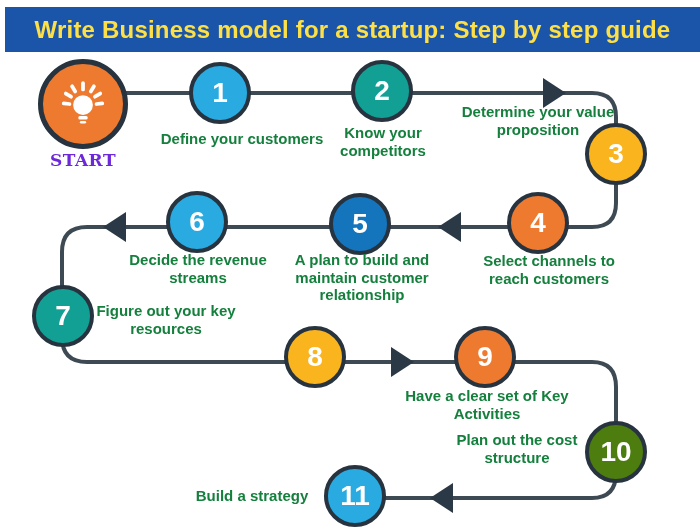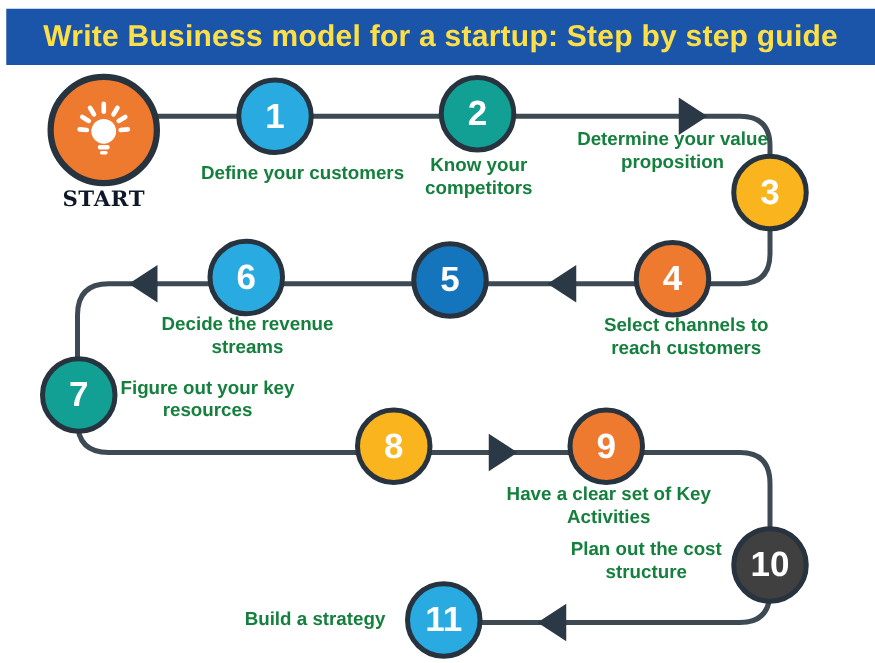--- a/index.html
+++ b/index.html
@@ -13,21 +13,21 @@
   .node{position:absolute;border-radius:50%;box-sizing:border-box;
         display:flex;align-items:center;justify-content:center;}
   .step{width:62px;height:62px;border:4px solid #27333F;}
   .step .num{color:#ffffff;font-size:28px;font-weight:bold;line-height:1;}
   .start{width:90px;height:90px;border:5px solid #27333F;}
   .label{position:absolute;transform:translateX(-50%);text-align:center;
          font-weight:bold;font-size:15px;line-height:1.17;color:#15803d;}
   .nowrap{white-space:nowrap;}
   .start-label{position:absolute;transform:translateX(-50%);text-align:center;
          font-family:"DejaVu Serif","Liberation Serif",serif;font-weight:bold;
-         font-size:17px;letter-spacing:0.5px;color:#0f172a;}
+         font-size:17px;letter-spacing:0.5px;color:#6d28d9;}
 </style>
 </head>
 <body>
 
 <div class="canvas">
 
   <header class="banner" style="background-color: rgb(27, 85, 169);">
     <h1>Write Business model for a startup: Step by step guide</h1>
   </header>
 
@@ -78,30 +78,31 @@
     </div>
   <div class="node step" style="left: 32px; top: 285px; background-color: rgb(18, 160, 149);">
       <span class="num">7</span>
     </div>
   <div class="node step" style="left: 284px; top: 326px; background-color: rgb(249, 180, 30);">
       <span class="num">8</span>
     </div>
   <div class="node step" style="left: 454px; top: 326px; background-color: rgb(238, 122, 48);">
       <span class="num">9</span>
     </div>
-  <div class="node step" style="left: 585px; top: 421px; background-color: #404040;">
+  <div class="node step" style="left: 585px; top: 421px; background-color: #4d7c0f;">
       <span class="num">10</span>
     </div>
   <div class="node step" style="left: 324px; top: 465px; background-color: rgb(41, 171, 226);">
       <span class="num">11</span>
     </div>
 
   <div class="label nowrap" style="left:222px;top:130px;padding-left:40px;">Define your customers</div>
   <div class="label" style="left:383px;top:124px;width:120px;">Know your competitors</div>
   <div class="label" style="left:538px;top:103px;width:185px;">Determine your value proposition</div>
   <div class="label" style="left:549px;top:252px;width:165px;">Select channels to reach customers</div>
+  <div class="label" style="left:362px;top:251px;width:170px;">A plan to build and maintain customer relationship</div>
   <div class="label" style="left:198px;top:251px;width:175px;">Decide the revenue streams</div>
   <div class="label" style="left:166px;top:302px;width:165px;">Figure out your key resources</div>
   <div class="label" style="left:487px;top:387px;width:195px;">Have a clear set of Key Activities</div>
   <div class="label" style="left:517px;top:431px;width:160px;">Plan out the cost structure</div>
   <div class="label nowrap" style="left:252px;top:487px;">Build a strategy</div>
 
 </div>
 
 </body></html>

